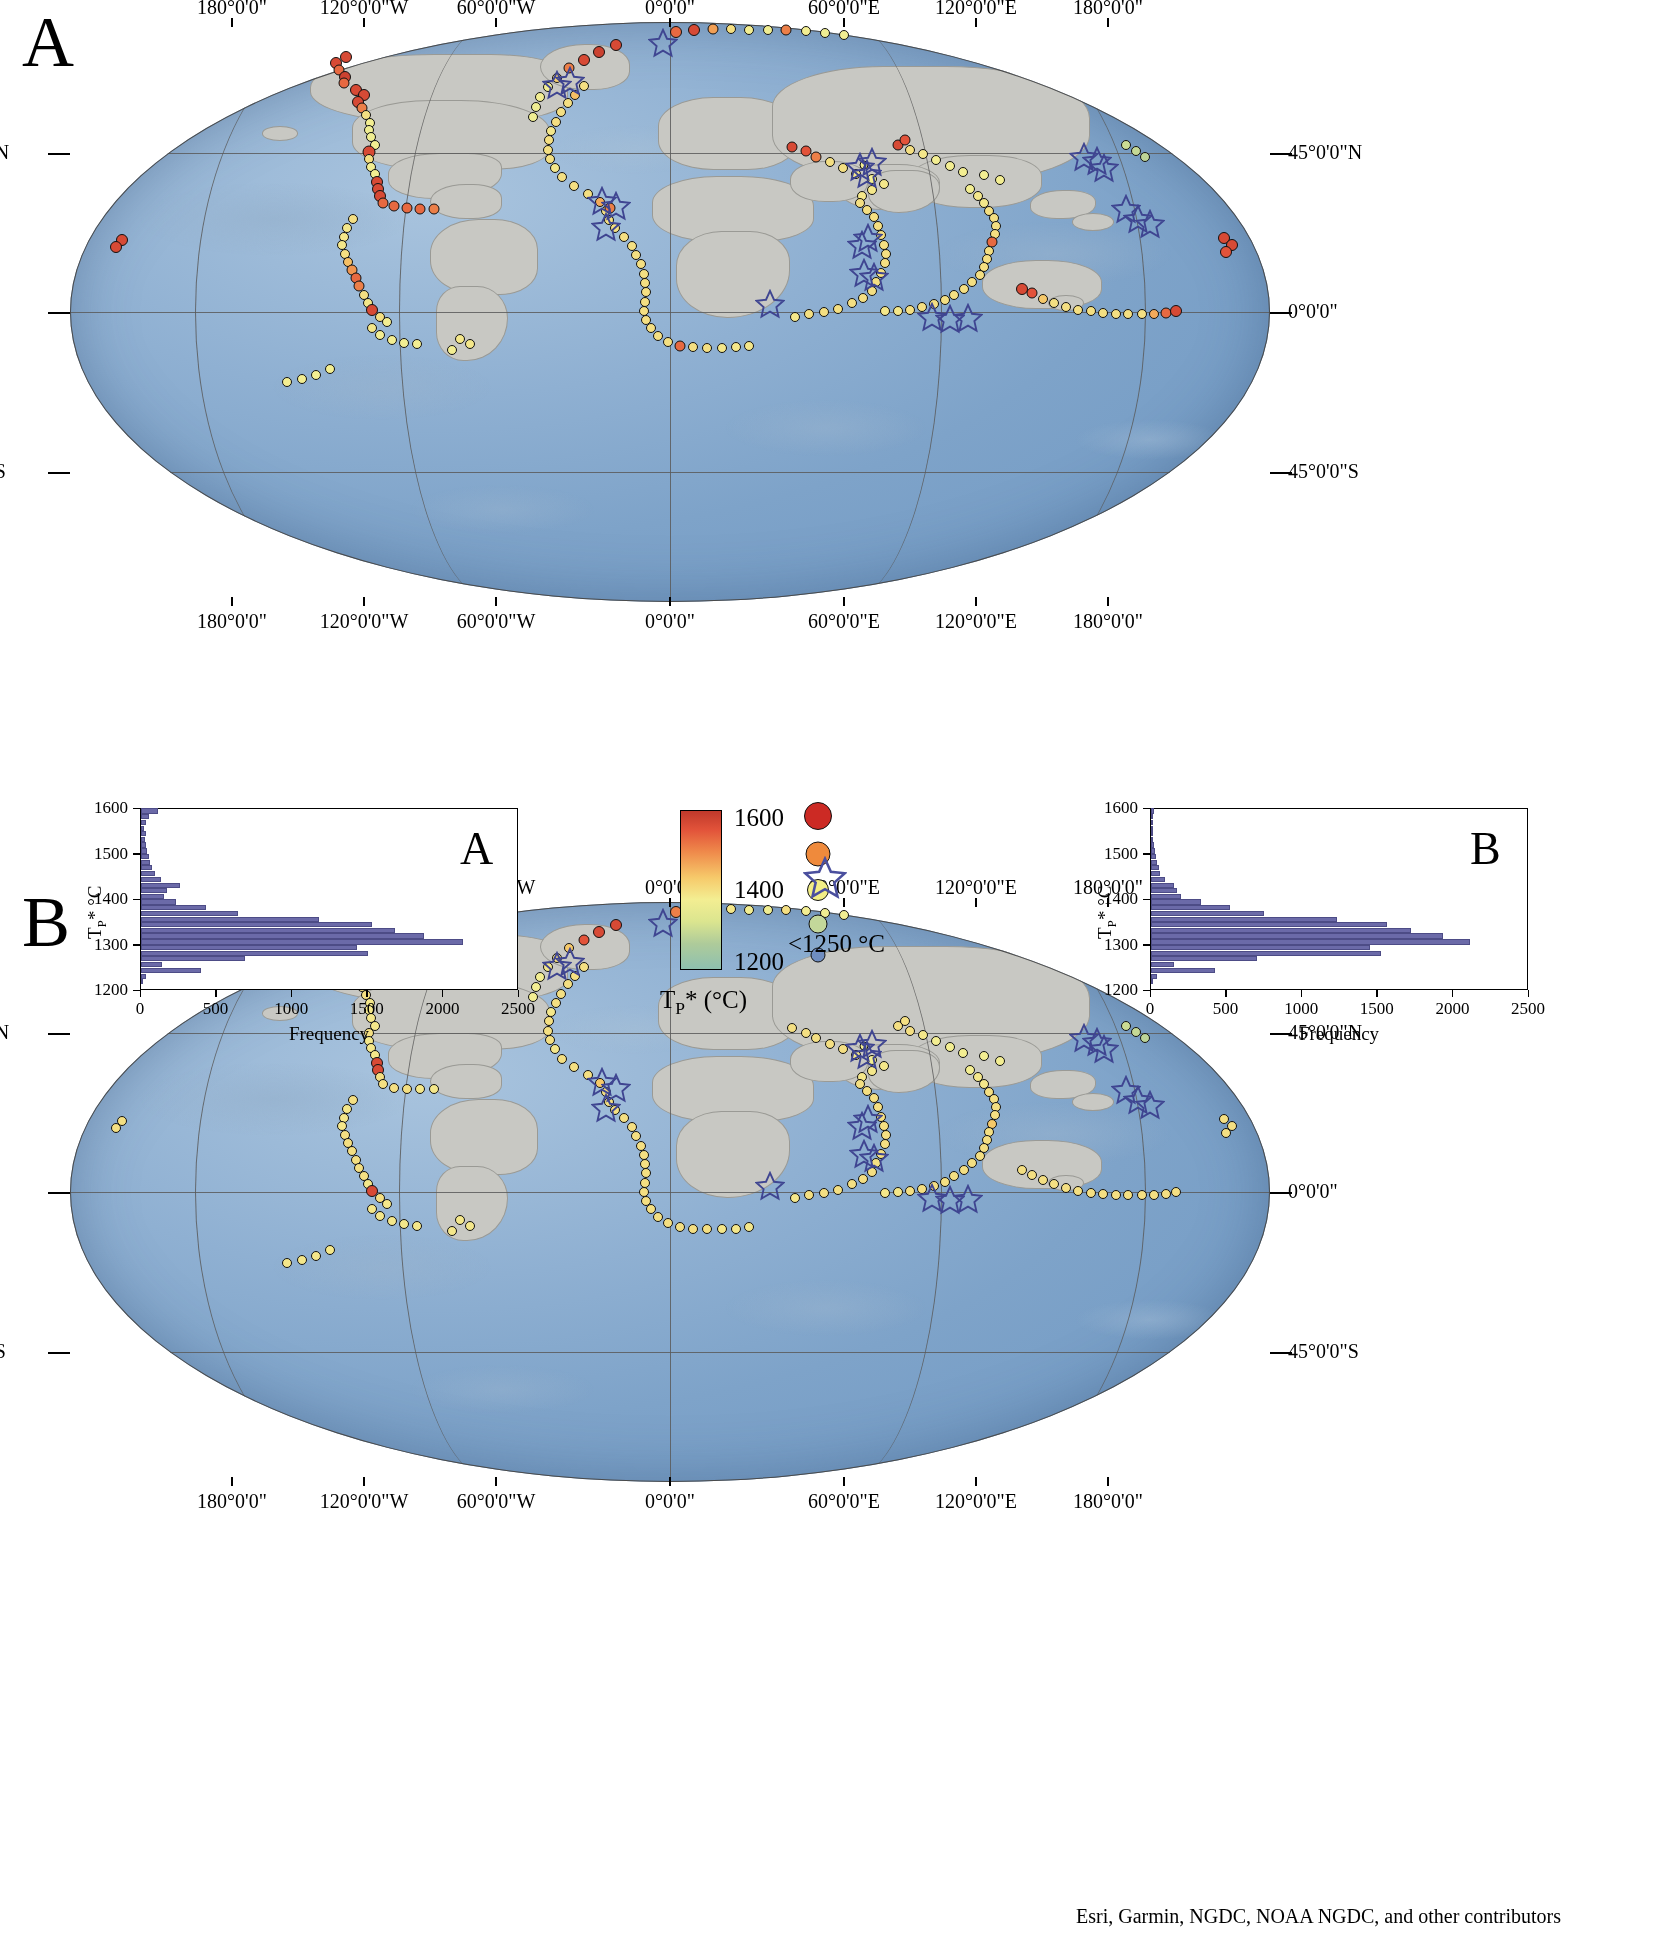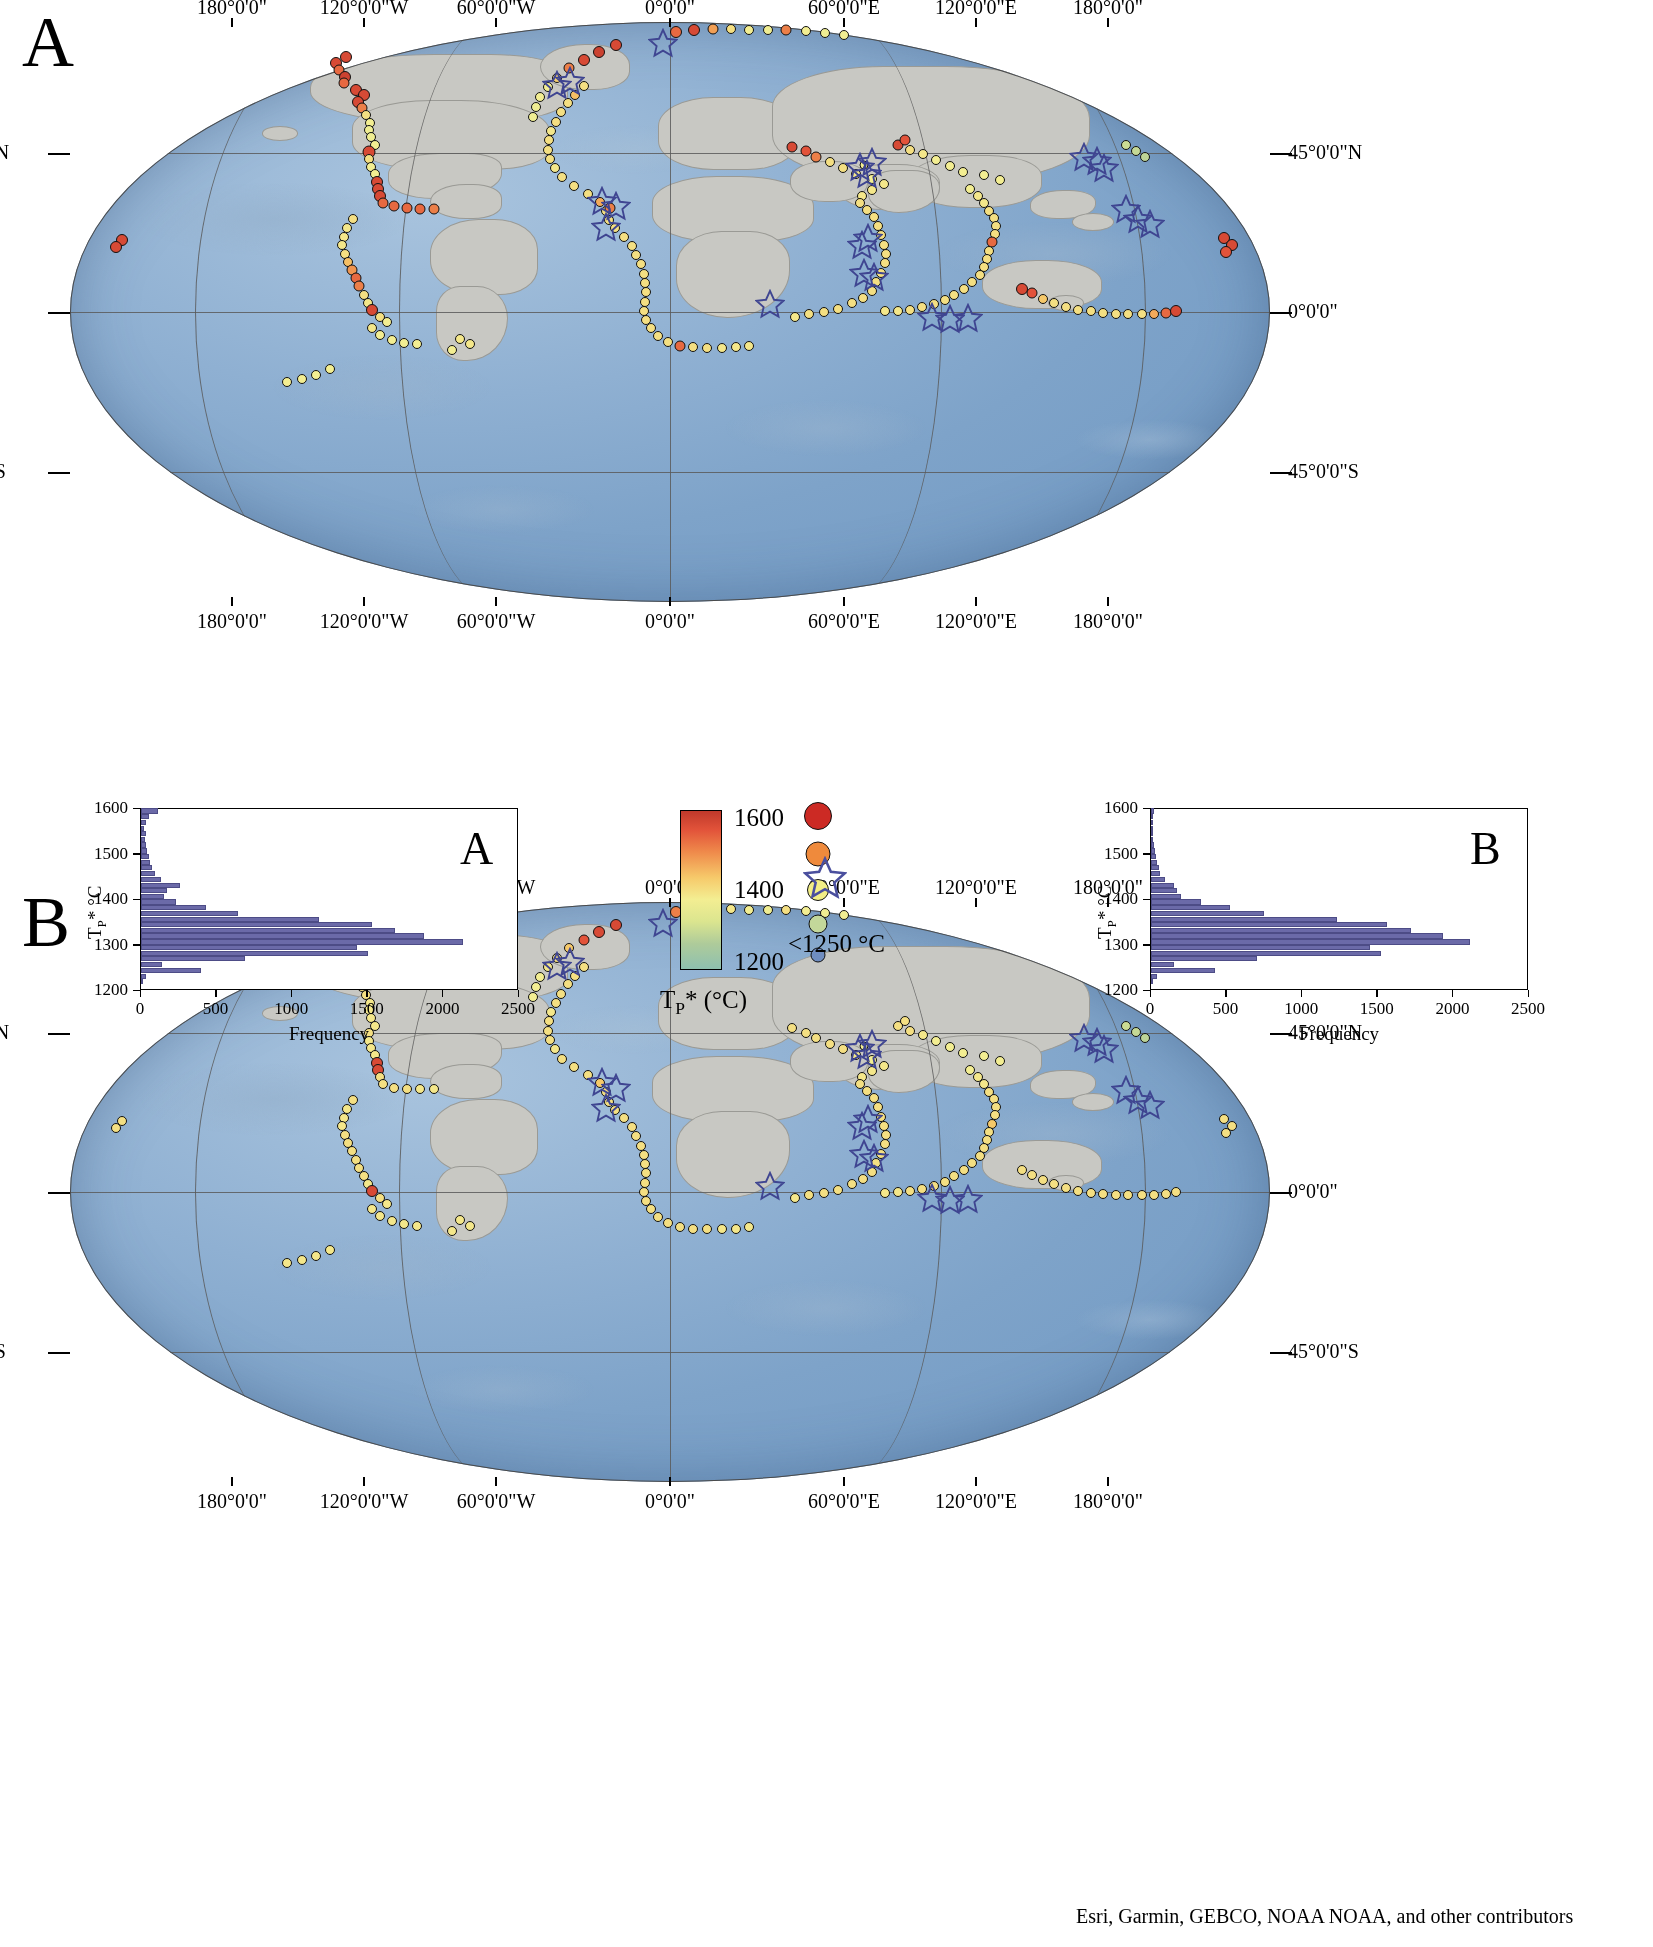--- a/index.html
+++ b/index.html
@@ -1083,14 +1083,14 @@
           <polygon points="12,1.5 15.2,8.6 22.8,9.4 17.1,14.5 18.8,22 12,18.1 5.2,22 6.9,14.5 1.2,9.4 8.8,8.6" fill="none" stroke="#4a4f9e" stroke-width="1.4"></polygon>
         </svg>
     </div>
     <div class="legend-label" style="left:128px; top:130px;">&lt;1250 °C</div>
 
     <div class="legend-label" style="left:0px; top:186px;">
       <span>T</span><span class="sub">P</span><span>* (°C)</span>
     </div>
   </div>
 
-  <div class="credit" style="left:1076px; top:1905px;">Esri, Garmin, GEBCO, NOAA NOAA, and other contributors</div>
+  <div class="credit" style="left:1076px; top:1905px;">Esri, Garmin, NGDC, NOAA NGDC, and other contributors</div>
 </div>
 
 </body></html>

